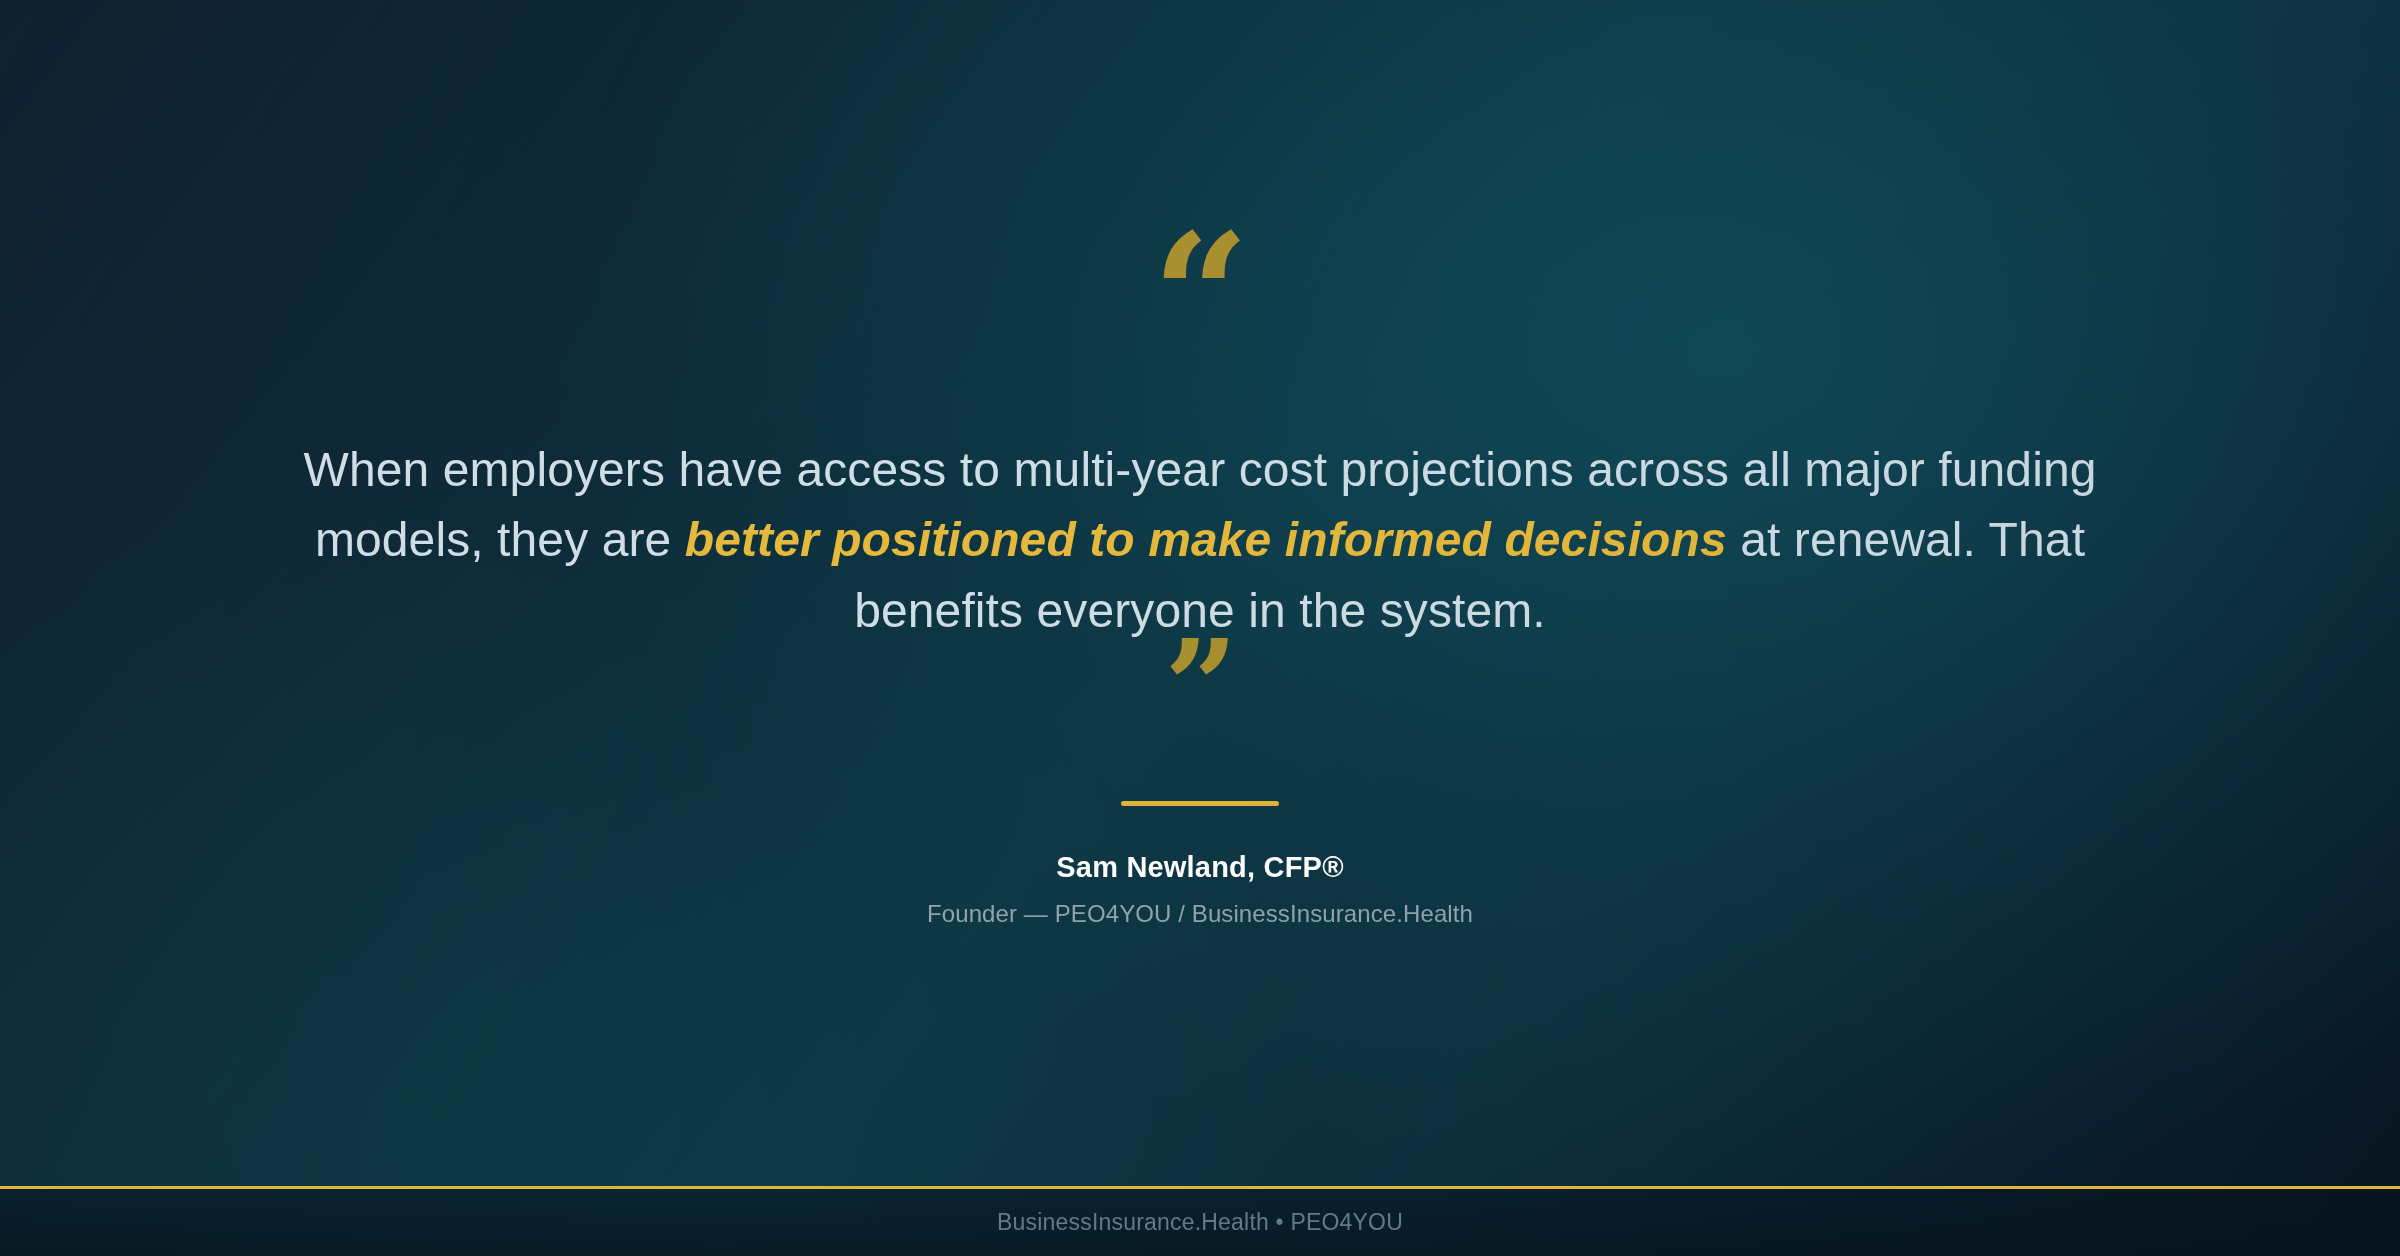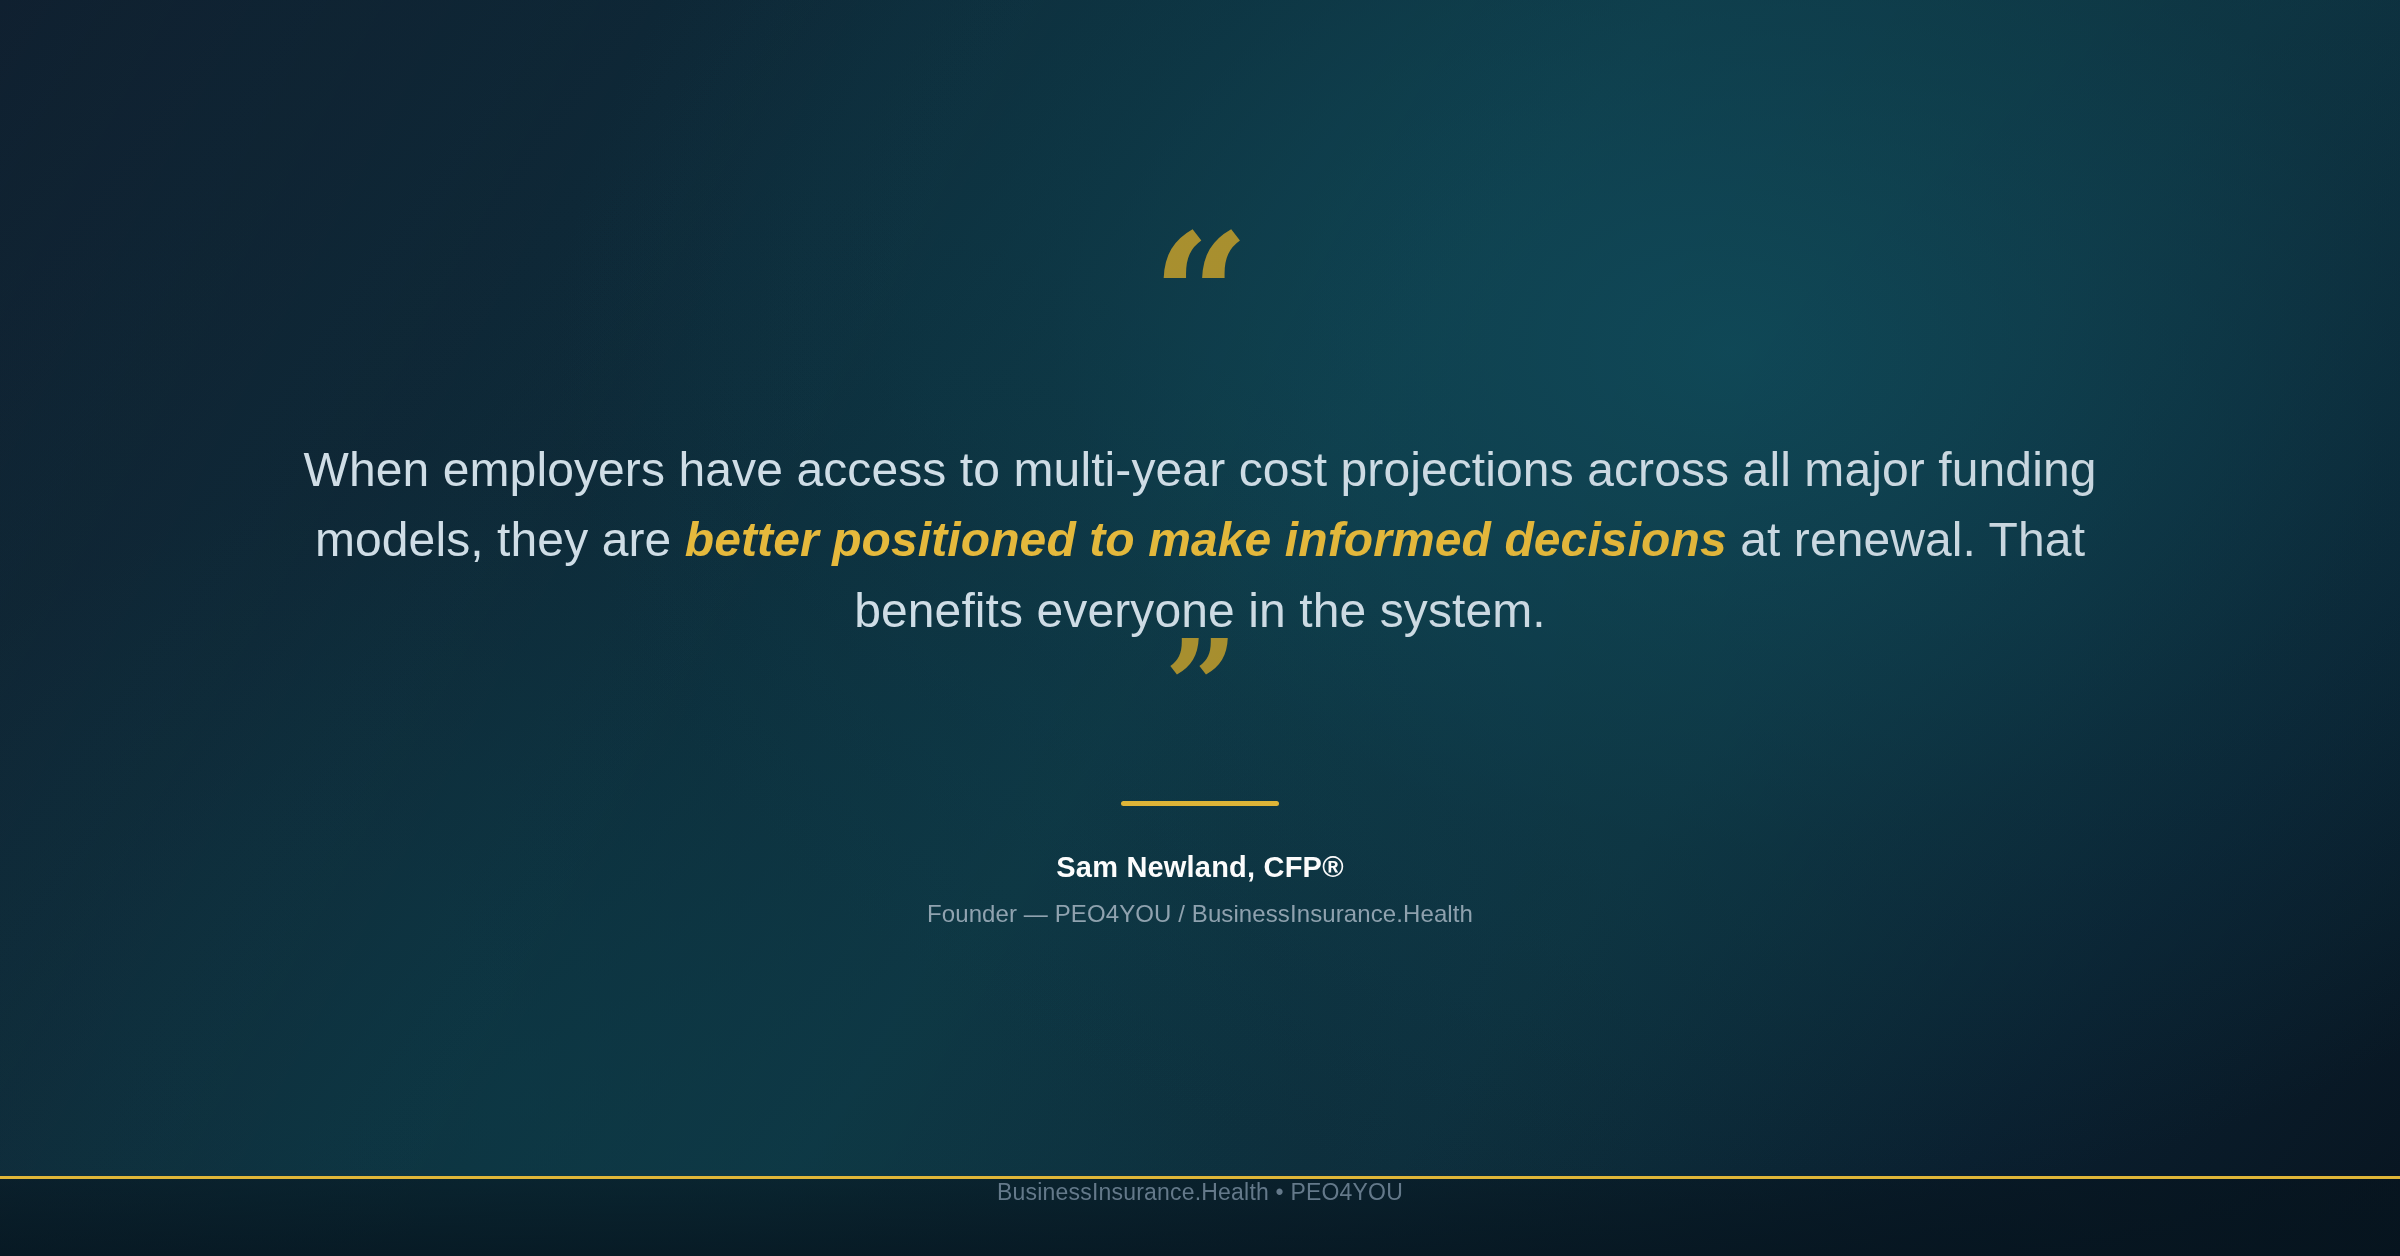--- a/index.html
+++ b/index.html
@@ -111,24 +111,25 @@
     color: #91a4b1;
     letter-spacing: 0.1px;
   }
 
   
   .footer {
     position: absolute;
     left: 0;
     bottom: 0;
     width: 2400px;
-    height: 80px;
+    height: 70px;
     border-top: 3px solid #e0b638;
     background: linear-gradient(180deg, rgba(6,20,30,0.55) 0%, rgba(6,20,30,0.80) 100%);
     display: flex;
+    align-items: center;
     justify-content: center;
     z-index: 3;
   }
 
   .footer-text {
     font-size: 23px;
     color: #64798a;
     letter-spacing: 0.2px;
   }
 </style>

